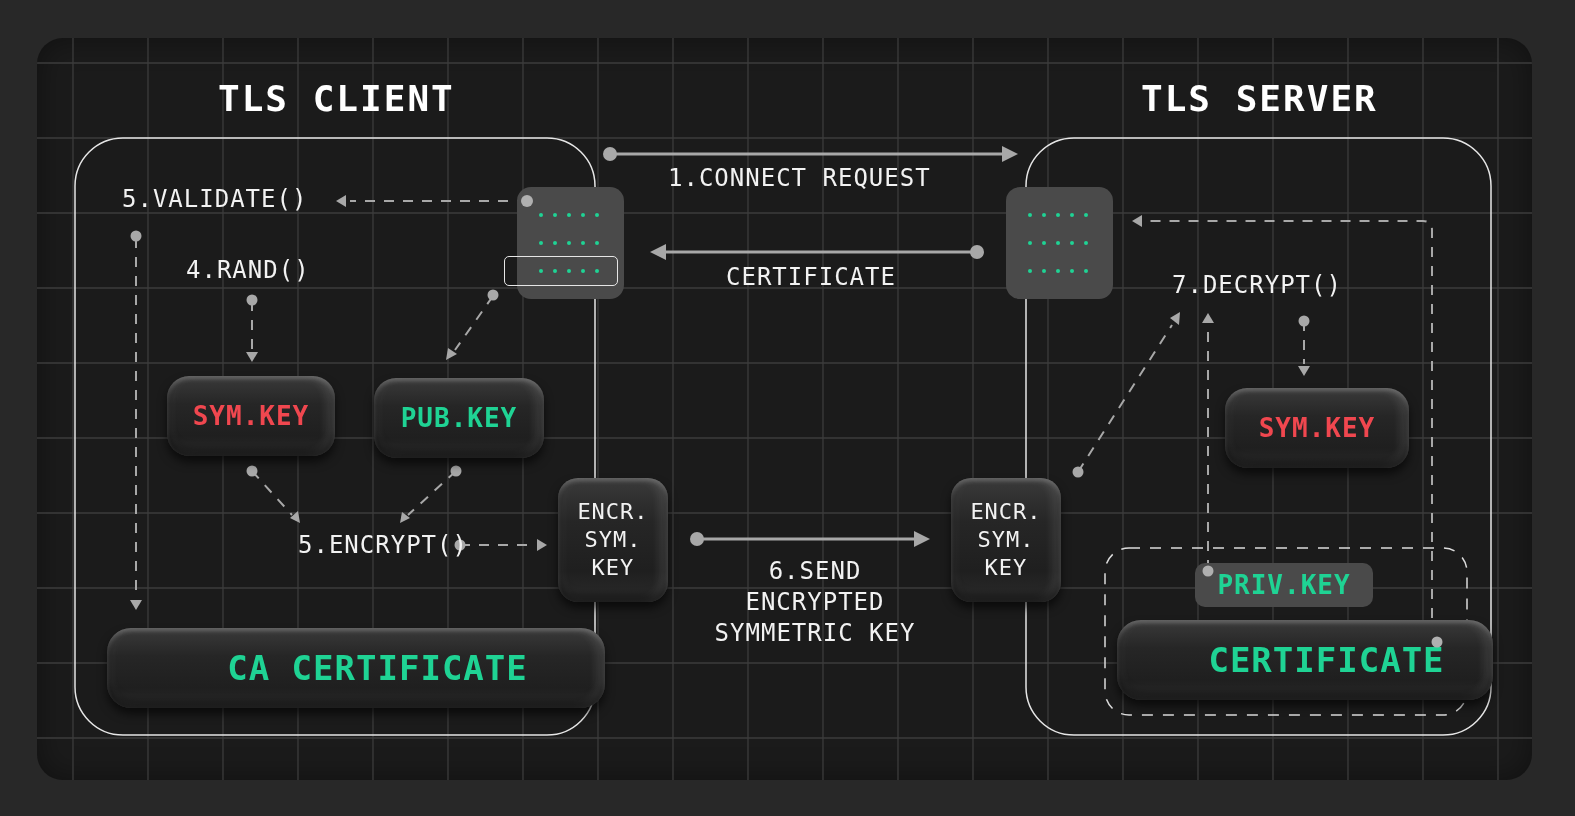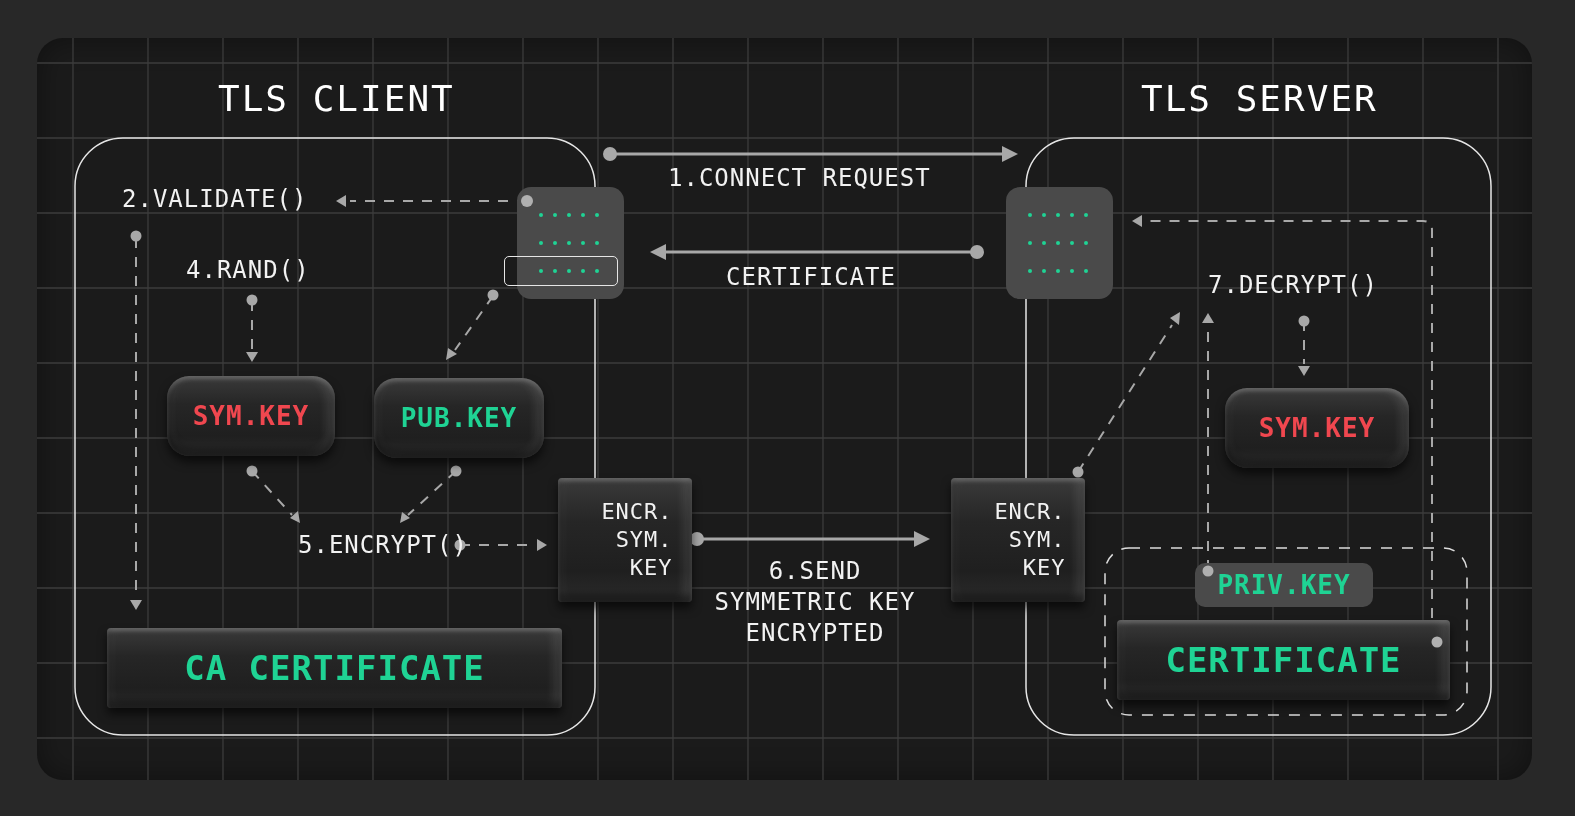--- a/index.html
+++ b/index.html
@@ -7,34 +7,34 @@
     width:1575px; height:816px; background:#282828; position:relative; overflow:hidden;
     font-family:"DejaVu Sans Mono","Liberation Mono",monospace;
   }
   .board {
     position:absolute; left:37px; top:38px; width:1495px; height:742px;
     border-radius:26px; background:#1b1b1b; overflow:hidden;
     box-shadow: inset 0 0 30px rgba(0,0,0,0.4);
   }
   svg.layer { position:absolute; left:0; top:0; width:1575px; height:816px; }
   .txt { position:absolute; color:#f2f2f2; white-space:nowrap; letter-spacing:1px; }
-  .title { font-family:"DejaVu Sans Mono",monospace; font-weight:normal; font-size:36px; letter-spacing:2px; color:#fff; }
+  .title { font-family:"DejaVu Sans Mono",monospace; font-weight:bold; font-size:36px; letter-spacing:2px; color:#fff; }
   .label { font-size:24px; font-weight:normal; line-height:31px; text-align:center; }
   .pill {
     position:absolute; border-radius:22px; display:flex; align-items:center; justify-content:center;
     background:linear-gradient(180deg,#3a3a3a 0%,#262626 35%,#1f1f1f 75%,#2c2c2c 100%);
     box-shadow: inset 0 3px 4px rgba(255,255,255,0.18), inset 0 -6px 8px rgba(0,0,0,0.55),
                 inset 6px 0 8px rgba(255,255,255,0.05), inset -8px 0 10px rgba(255,255,255,0.12),
                 0 6px 10px rgba(0,0,0,0.6);
     font-weight:bold; letter-spacing:1px;
   }
   .pill.red { color:#f0474f; font-size:26px; }
   .pill.green { color:#1fd394; font-size:26px; }
-  .pill.big { font-size:34px; border-radius:4px; }
-  .pill.white { color:#f2f2f2; font-weight:normal; font-size:22px; line-height:28px; text-align:right; border-radius:4px;padding-left:24px; }
+  .pill.big { font-size:34px; border-radius:24px;padding-left:43px; }
+  .pill.white { color:#f2f2f2; font-weight:normal; font-size:22px; line-height:28px; text-align:center; border-radius:20px; }
   .srv {
     position:absolute; width:107px; height:112px; border-radius:14px; background:#4a4a4a;
   }
   .dotrow { position:absolute; left:22px; display:flex; gap:10px; }
   .dotrow i { display:block; width:4px; height:4px; border-radius:50%; background:#1fd394; }
   .privkey {
     position:absolute; border-radius:10px; background:#4a4a4a; color:#1fd394;
     display:flex; align-items:center; justify-content:center; font-weight:bold; font-size:26px; letter-spacing:1px;
   }
 </style>
@@ -161,29 +161,29 @@
   </g>
 </svg>
 
 <div class="txt title" style="left:218px;top:78px;">TLS CLIENT</div>
 <div class="txt title" style="left:1141px;top:78px;">TLS SERVER</div>
 
 <div class="txt label" style="left:668px;top:163px;">1.CONNECT REQUEST</div>
 <div class="txt label" style="left:706px;top:262px;width:210px;">
   <div>CERTIFICATE</div>
 </div>
-<div class="txt label" style="left:122px;top:184px;">2.VALIDATE()</div>
+<div class="txt label" style="left:122px;top:184px;">5.VALIDATE()</div>
 <div class="txt label" style="left:186px;top:255px;">4.RAND()</div>
 <div class="txt label" style="left:250px;top:530px;margin-left:48px;">5.ENCRYPT()</div>
 <div class="txt label" style="left:695px;top:556px;width:240px;">
   <div>6.SEND</div>
+  <div>ENCRYPTED</div>
   <div>SYMMETRIC KEY</div>
-  <div>ENCRYPTED</div>
-</div>
-<div class="txt label" style="left:1172px;top:270px;margin-left:36px;">7.DECRYPT()</div>
+</div>
+<div class="txt label" style="left:1172px;top:270px;">7.DECRYPT()</div>
 
 <div class="srv" style="left:517px;top:187px;">
   <div class="dotrow" style="top:26px;">
       <i></i>
       <i></i>
       <i></i>
       <i></i>
       <i></i>
     </div>
   <div class="dotrow" style="top:54px;">

